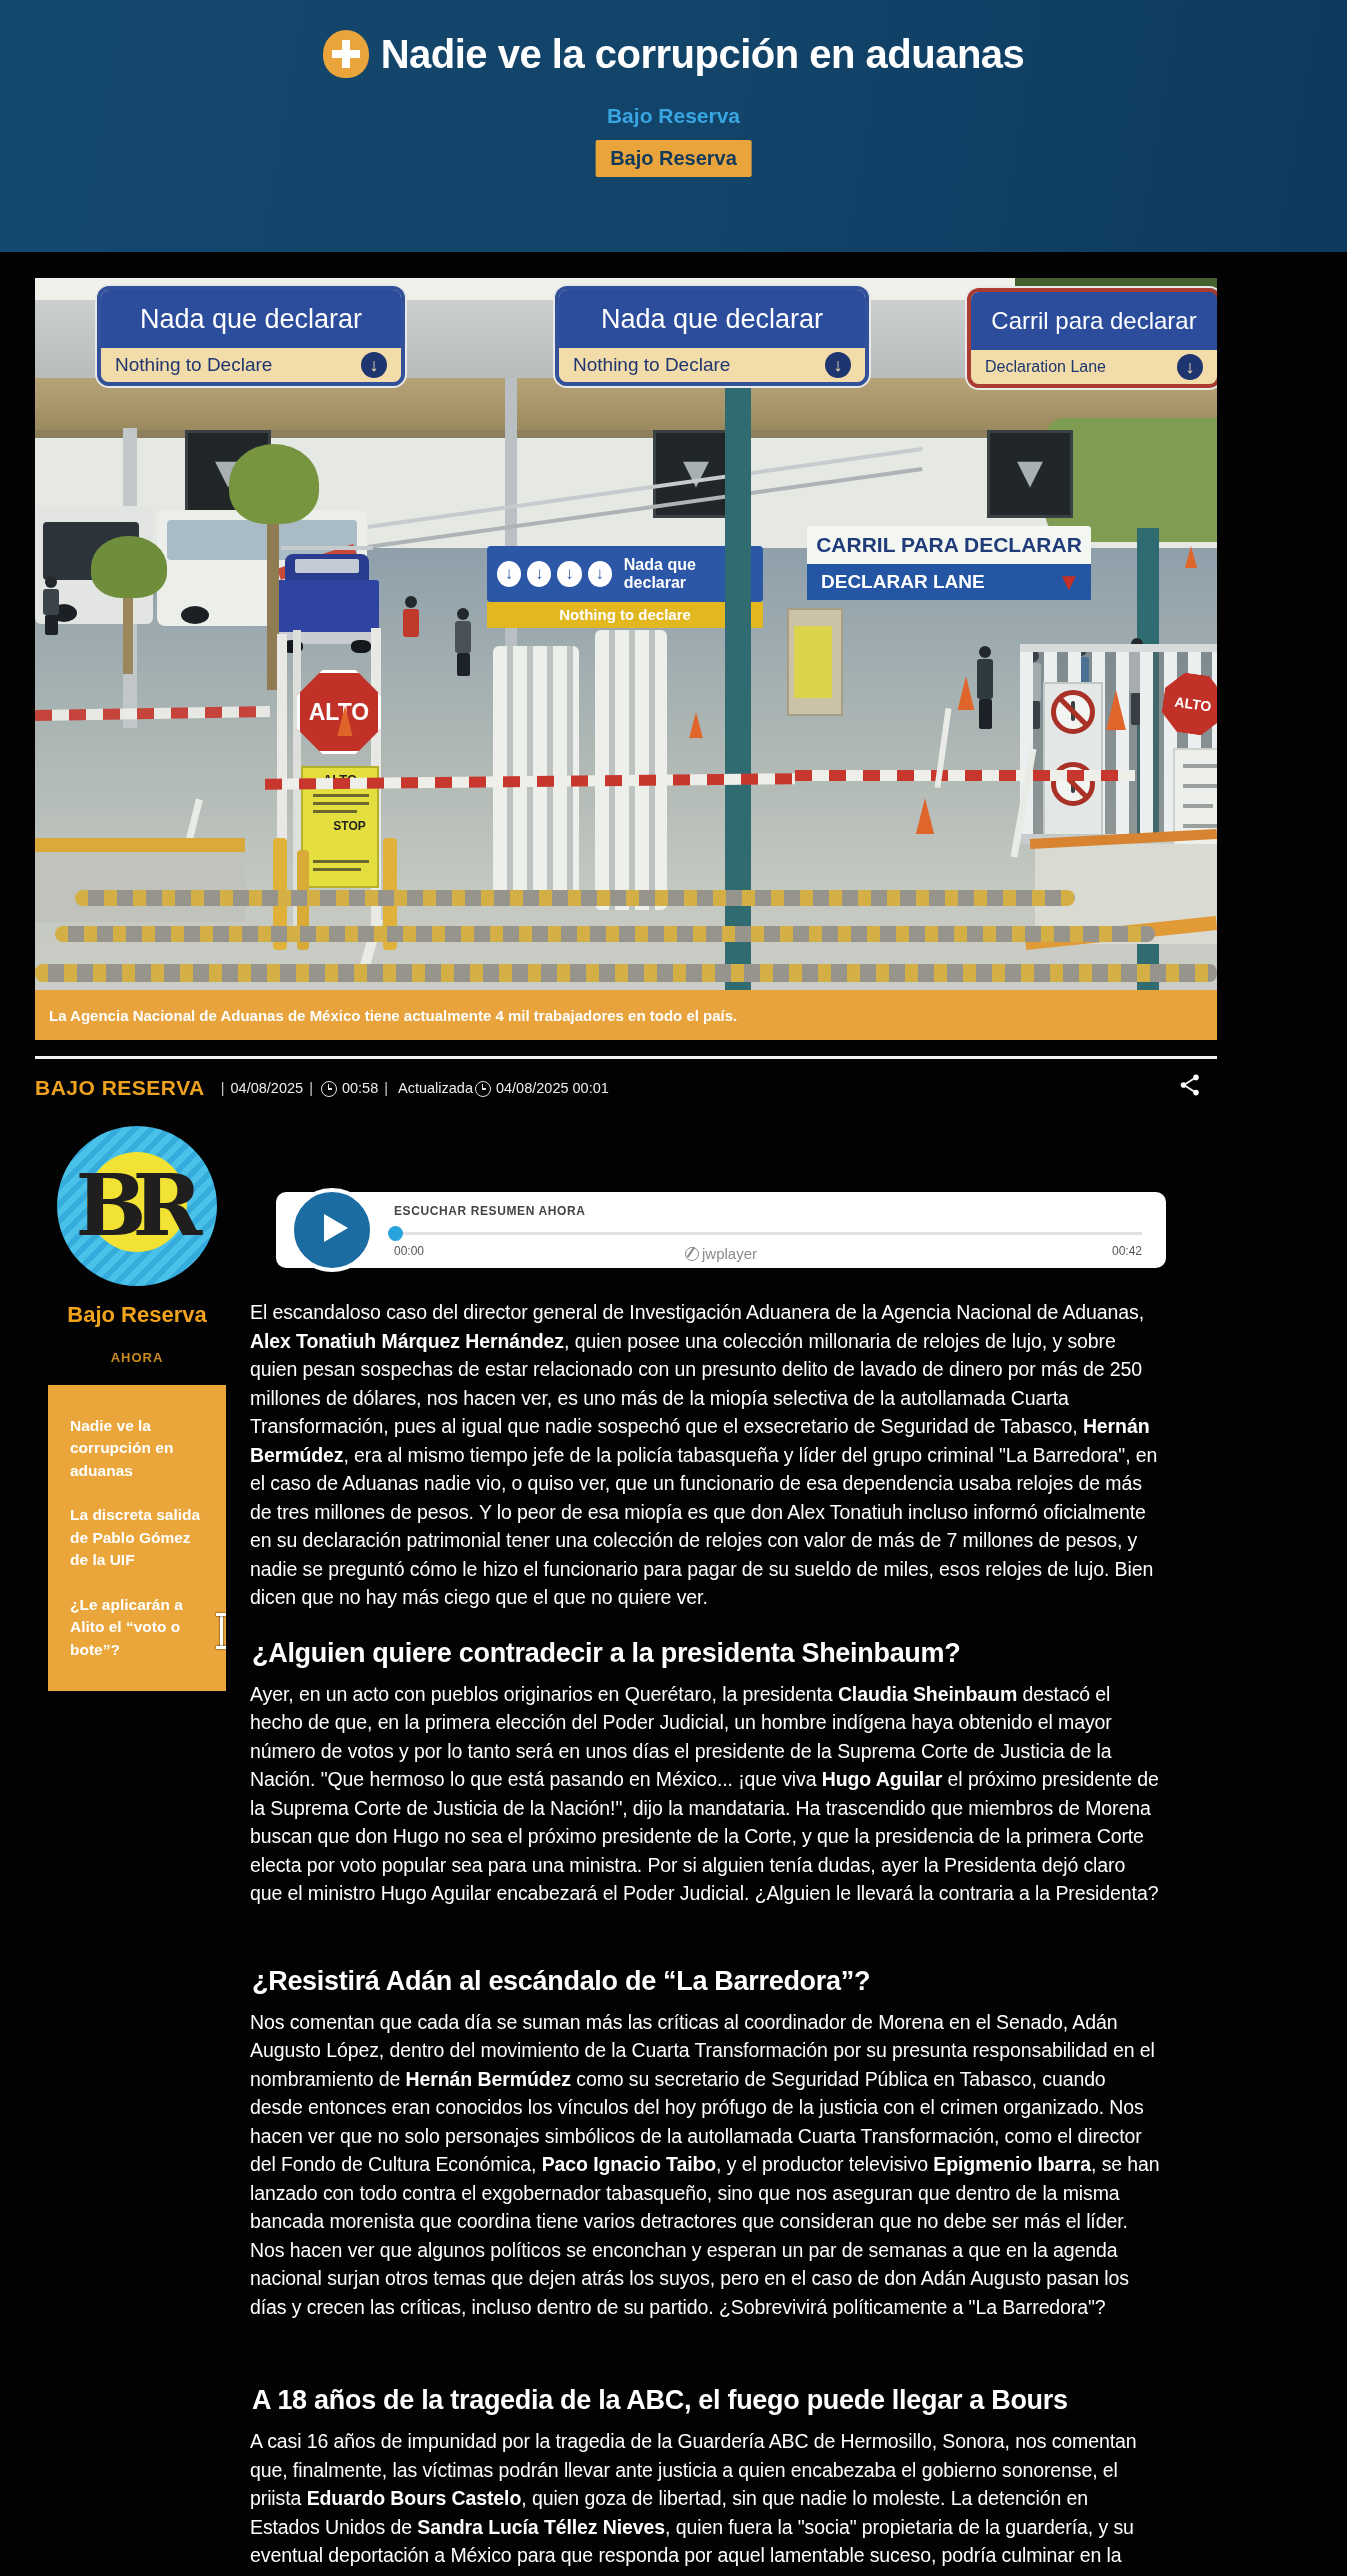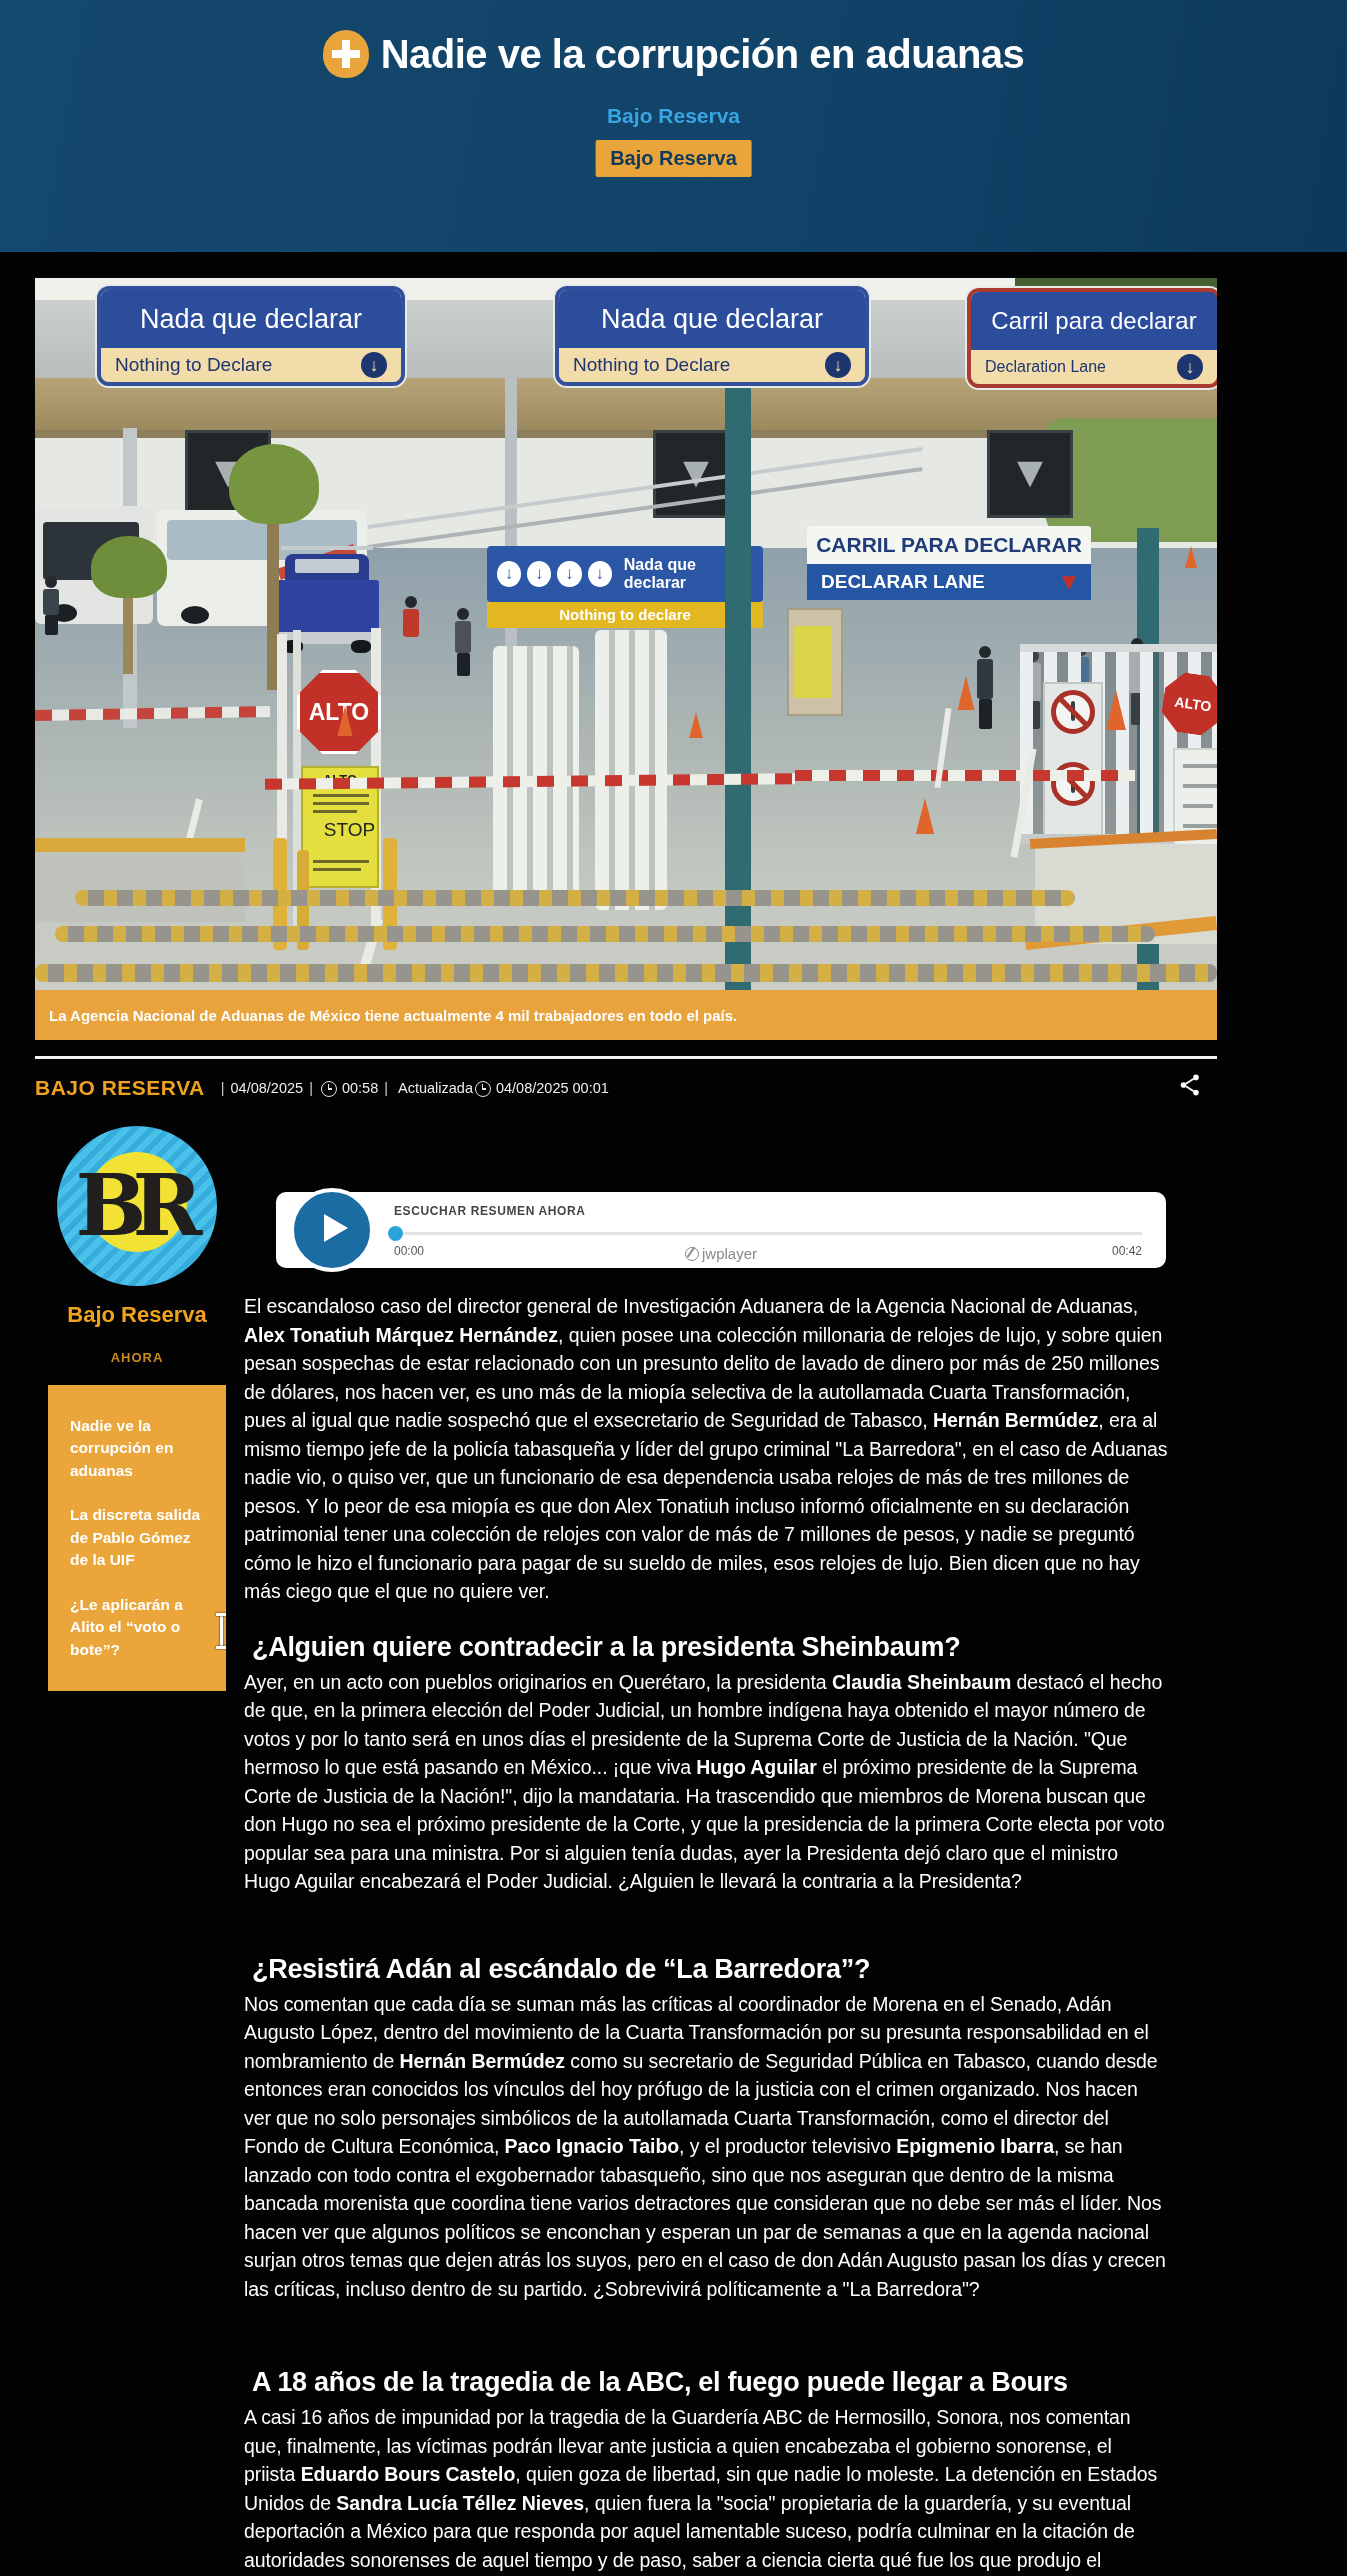--- a/index.html
+++ b/index.html
@@ -76,21 +76,21 @@
   .avatar .br{position:absolute;left:0;top:30px;width:100%;text-align:center;font-family:"DejaVu Serif","Liberation Serif",serif;
               font-size:84px;font-weight:bold;color:#201F1D;letter-spacing:-14px;text-indent:-10px;}
   .sb-name{margin-top:16px;color:#F0A31C;font-size:22px;font-weight:bold;}
   .sb-profile{margin-top:22px;color:#C98A1E;font-size:13px;font-weight:bold;letter-spacing:1px;}
   .sb-box{margin-top:20px;background:#EAA63A;text-align:left;padding:30px 22px;box-sizing:border-box;min-height:290px;}
   .sb-box .itm{color:#fff;font-size:15.5px;font-weight:bold;line-height:1.45;margin-bottom:22px;cursor:pointer;}
   .sb-box .itm:last-child{margin-bottom:0;}
 
   
   .article{position:absolute;left:240px;top:1288px;width:932px;color:#fff;}
-  .article p{margin:4px;font-size:19.5px;line-height:28.5px;letter-spacing:-0.1px;}
+  .article p{margin:10px;font-size:19.5px;line-height:28.5px;letter-spacing:-0.1px;}
   .article p b{font-weight:bold;}
   .article h2{margin:0;padding-left:12px;font-size:27px;line-height:34px;font-weight:bold;letter-spacing:-0.3px;}
   .h-mt1{margin-top:24px!important;}
   .h-mt2{margin-top:56px!important;}
   .h-mt3{margin-top:62px!important;}
 
   
   .ibeam{position:absolute;left:214px;top:1612px;width:14px;height:38px;}
   .ibeam s{position:absolute;background:#fff;box-shadow:0 0 2px #000;}
   .ibeam .v{left:6px;top:3px;width:2.5px;height:32px;}
@@ -245,21 +245,21 @@
 
     <i class="abs" style="left:242px;top:356px;width:10px;height:300px;background:#E8E9E5;"></i>
     <i class="abs" style="left:258px;top:352px;width:8px;height:310px;background:#DDDFDA;"></i>
     <i class="abs" style="left:336px;top:350px;width:10px;height:310px;background:#E8E9E5;"></i>
     <span class="octa" style="left:262px;top:392px;width:84px;height:84px;font-size:23px;box-shadow:0 0 0 3px #fff inset;">ALTO</span>
     <i class="abs" style="left:266px;top:488px;width:78px;height:122px;background:#E4DE3E;border:2px solid #B5B02A;box-sizing:border-box;text-align:center;color:#22251F;">
       <u style="display:block;font-size:13px;font-weight:bold;margin-top:4px;">ALTO</u>
       <i class="abs" style="left:10px;top:26px;width:56px;height:3px;background:#6B682E;"></i>
       <i class="abs" style="left:10px;top:34px;width:56px;height:3px;background:#6B682E;"></i>
       <i class="abs" style="left:10px;top:42px;width:44px;height:3px;background:#6B682E;"></i>
-      <u style="display:block;font-size:19px;font-weight:normal;margin-top:32px;padding-left:19px;">STOP</u>
+      <u style="display:block;font-size:12px;font-weight:bold;margin-top:32px;padding-left:19px;">STOP</u>
       <i class="abs" style="left:10px;top:92px;width:56px;height:3px;background:#6B682E;"></i>
       <i class="abs" style="left:10px;top:100px;width:48px;height:3px;background:#6B682E;"></i>
     </i>
     <i class="abs" style="left:238px;top:560px;width:14px;height:112px;background:#E0B23C;border-radius:4px;"></i>
     <i class="abs" style="left:262px;top:572px;width:12px;height:100px;background:#D8AA36;border-radius:4px;"></i>
     <i class="abs" style="left:348px;top:560px;width:14px;height:112px;background:#E0B23C;border-radius:4px;"></i>
 
     <i class="abs" style="left:985px;top:372px;width:197px;height:190px;background:repeating-linear-gradient(90deg,#ECEFF0 0 13px,rgba(88,98,104,.45) 13px 24px);"></i>
     <i class="abs" style="left:985px;top:366px;width:197px;height:8px;background:#D7DBDC;"></i>
     <i class="abs" style="left:985px;top:556px;width:197px;height:10px;background:#C7CBCC;"></i>

